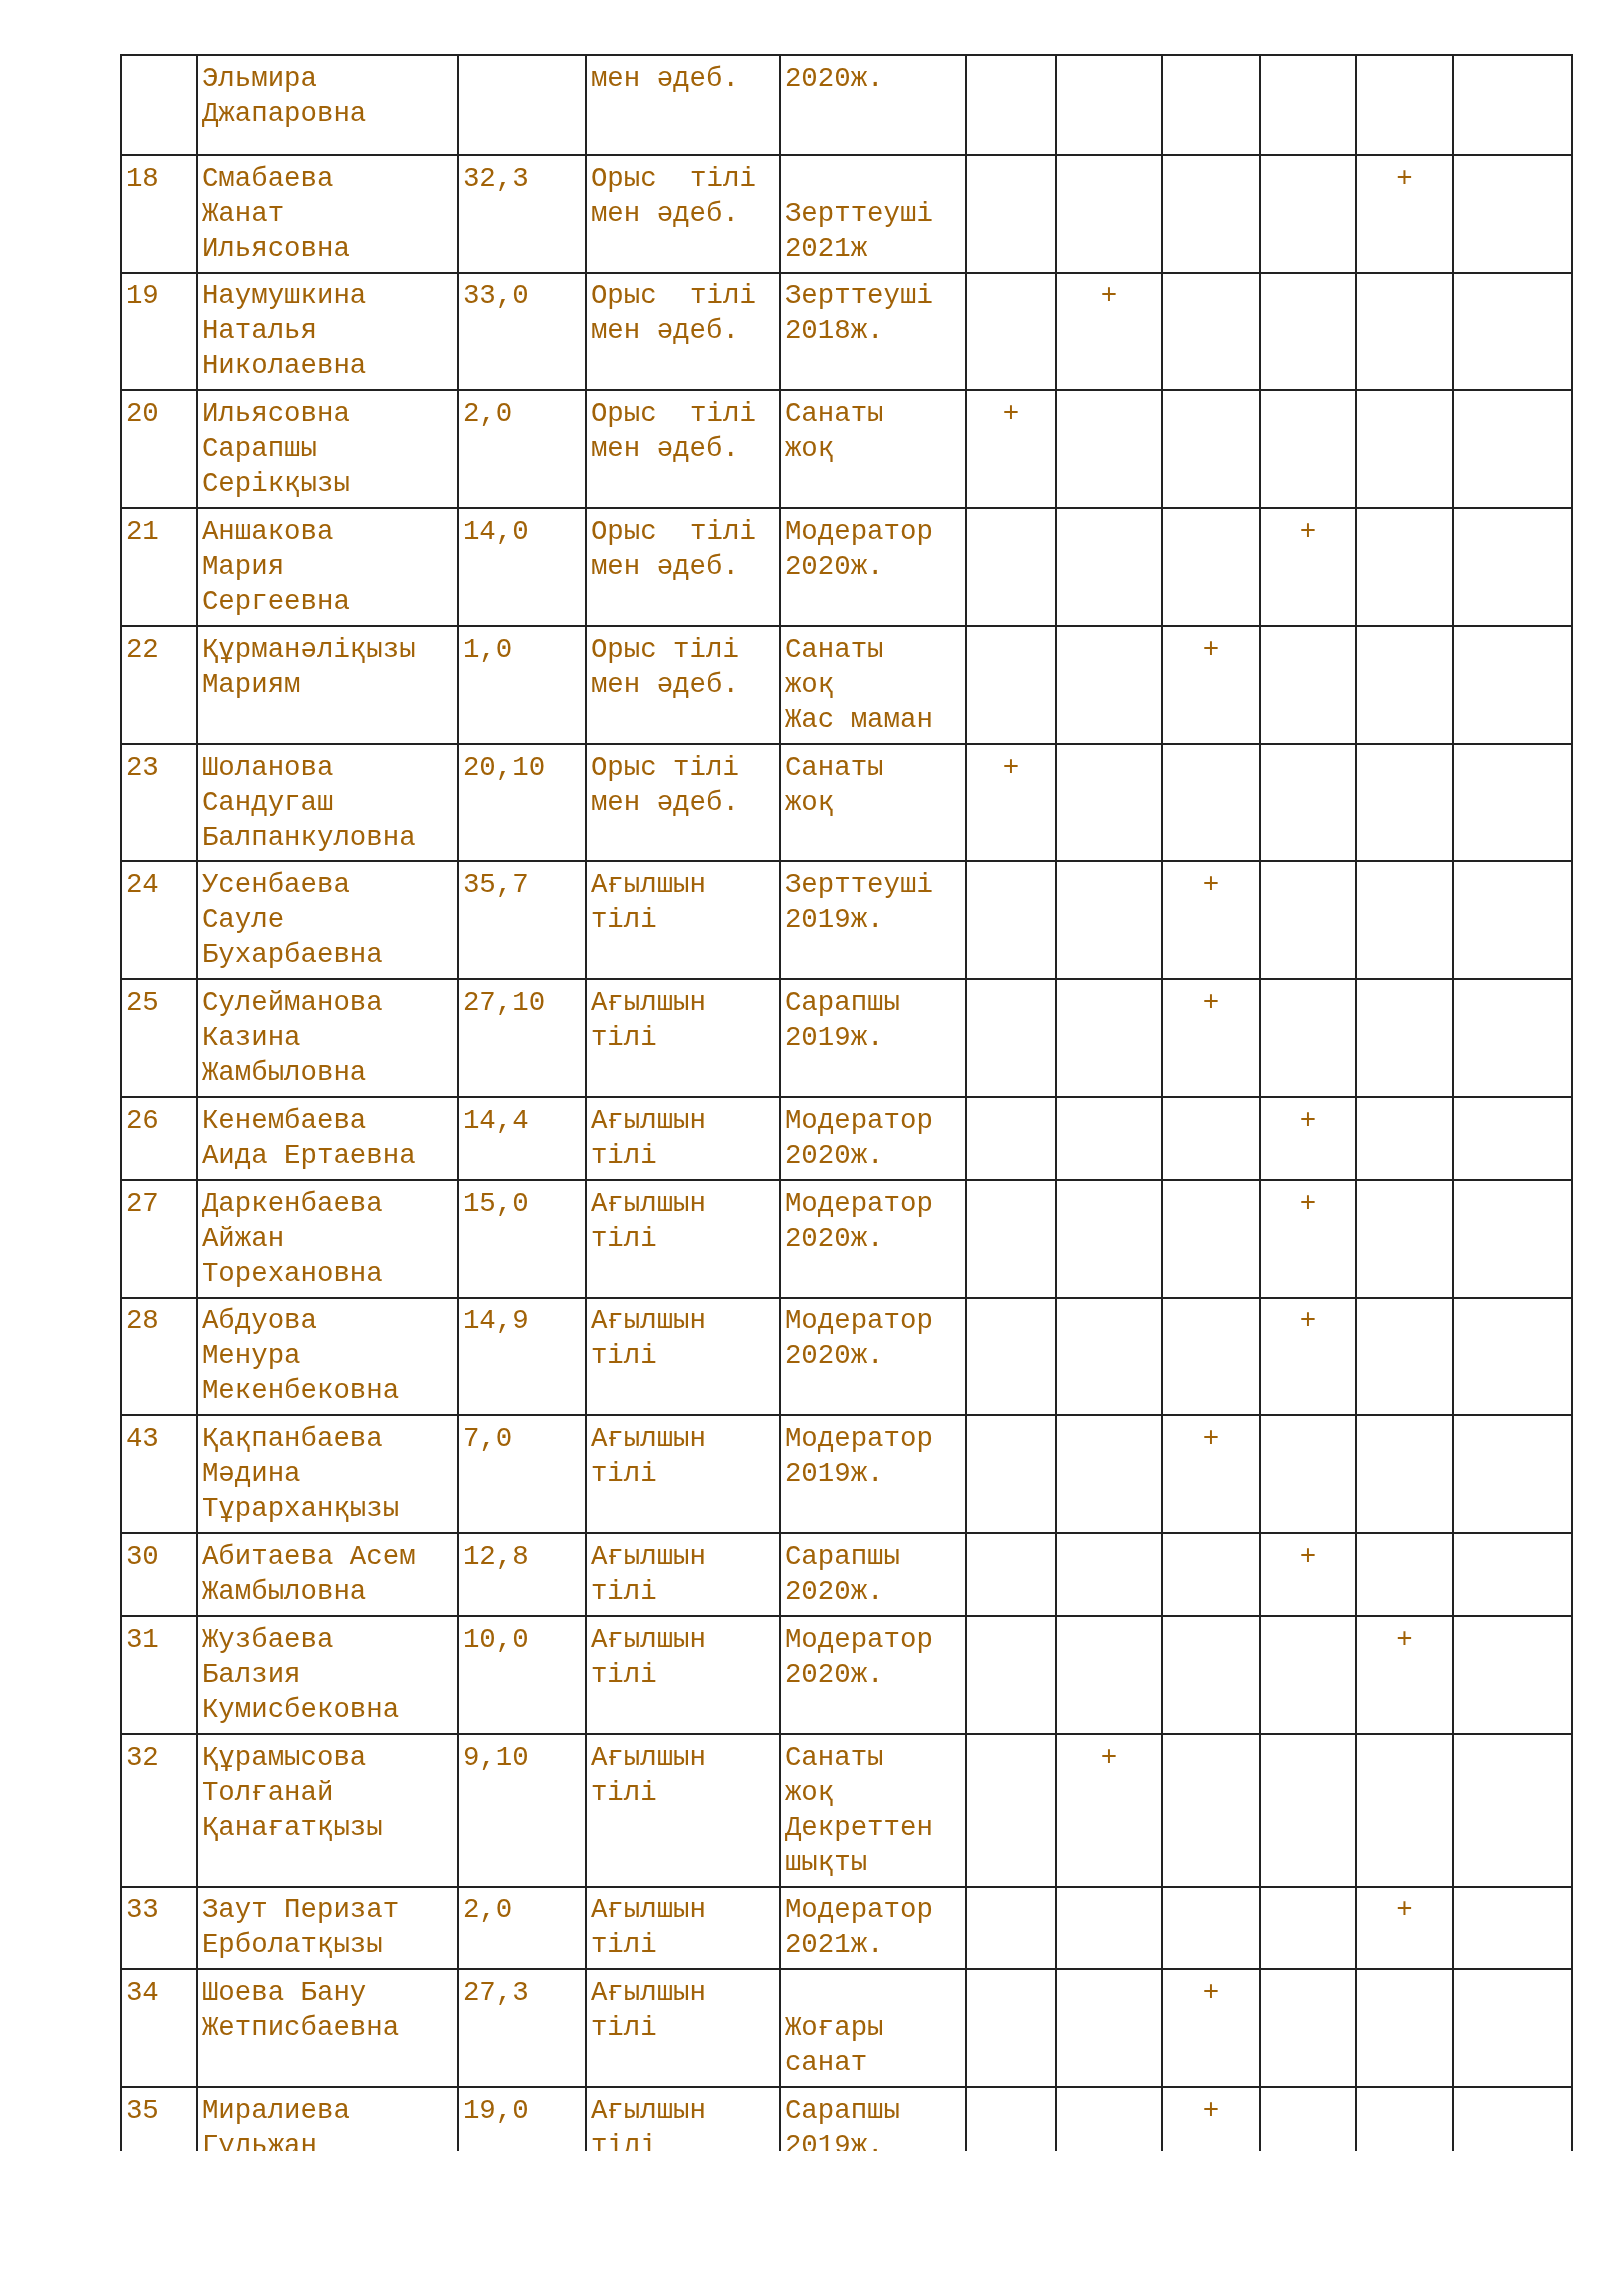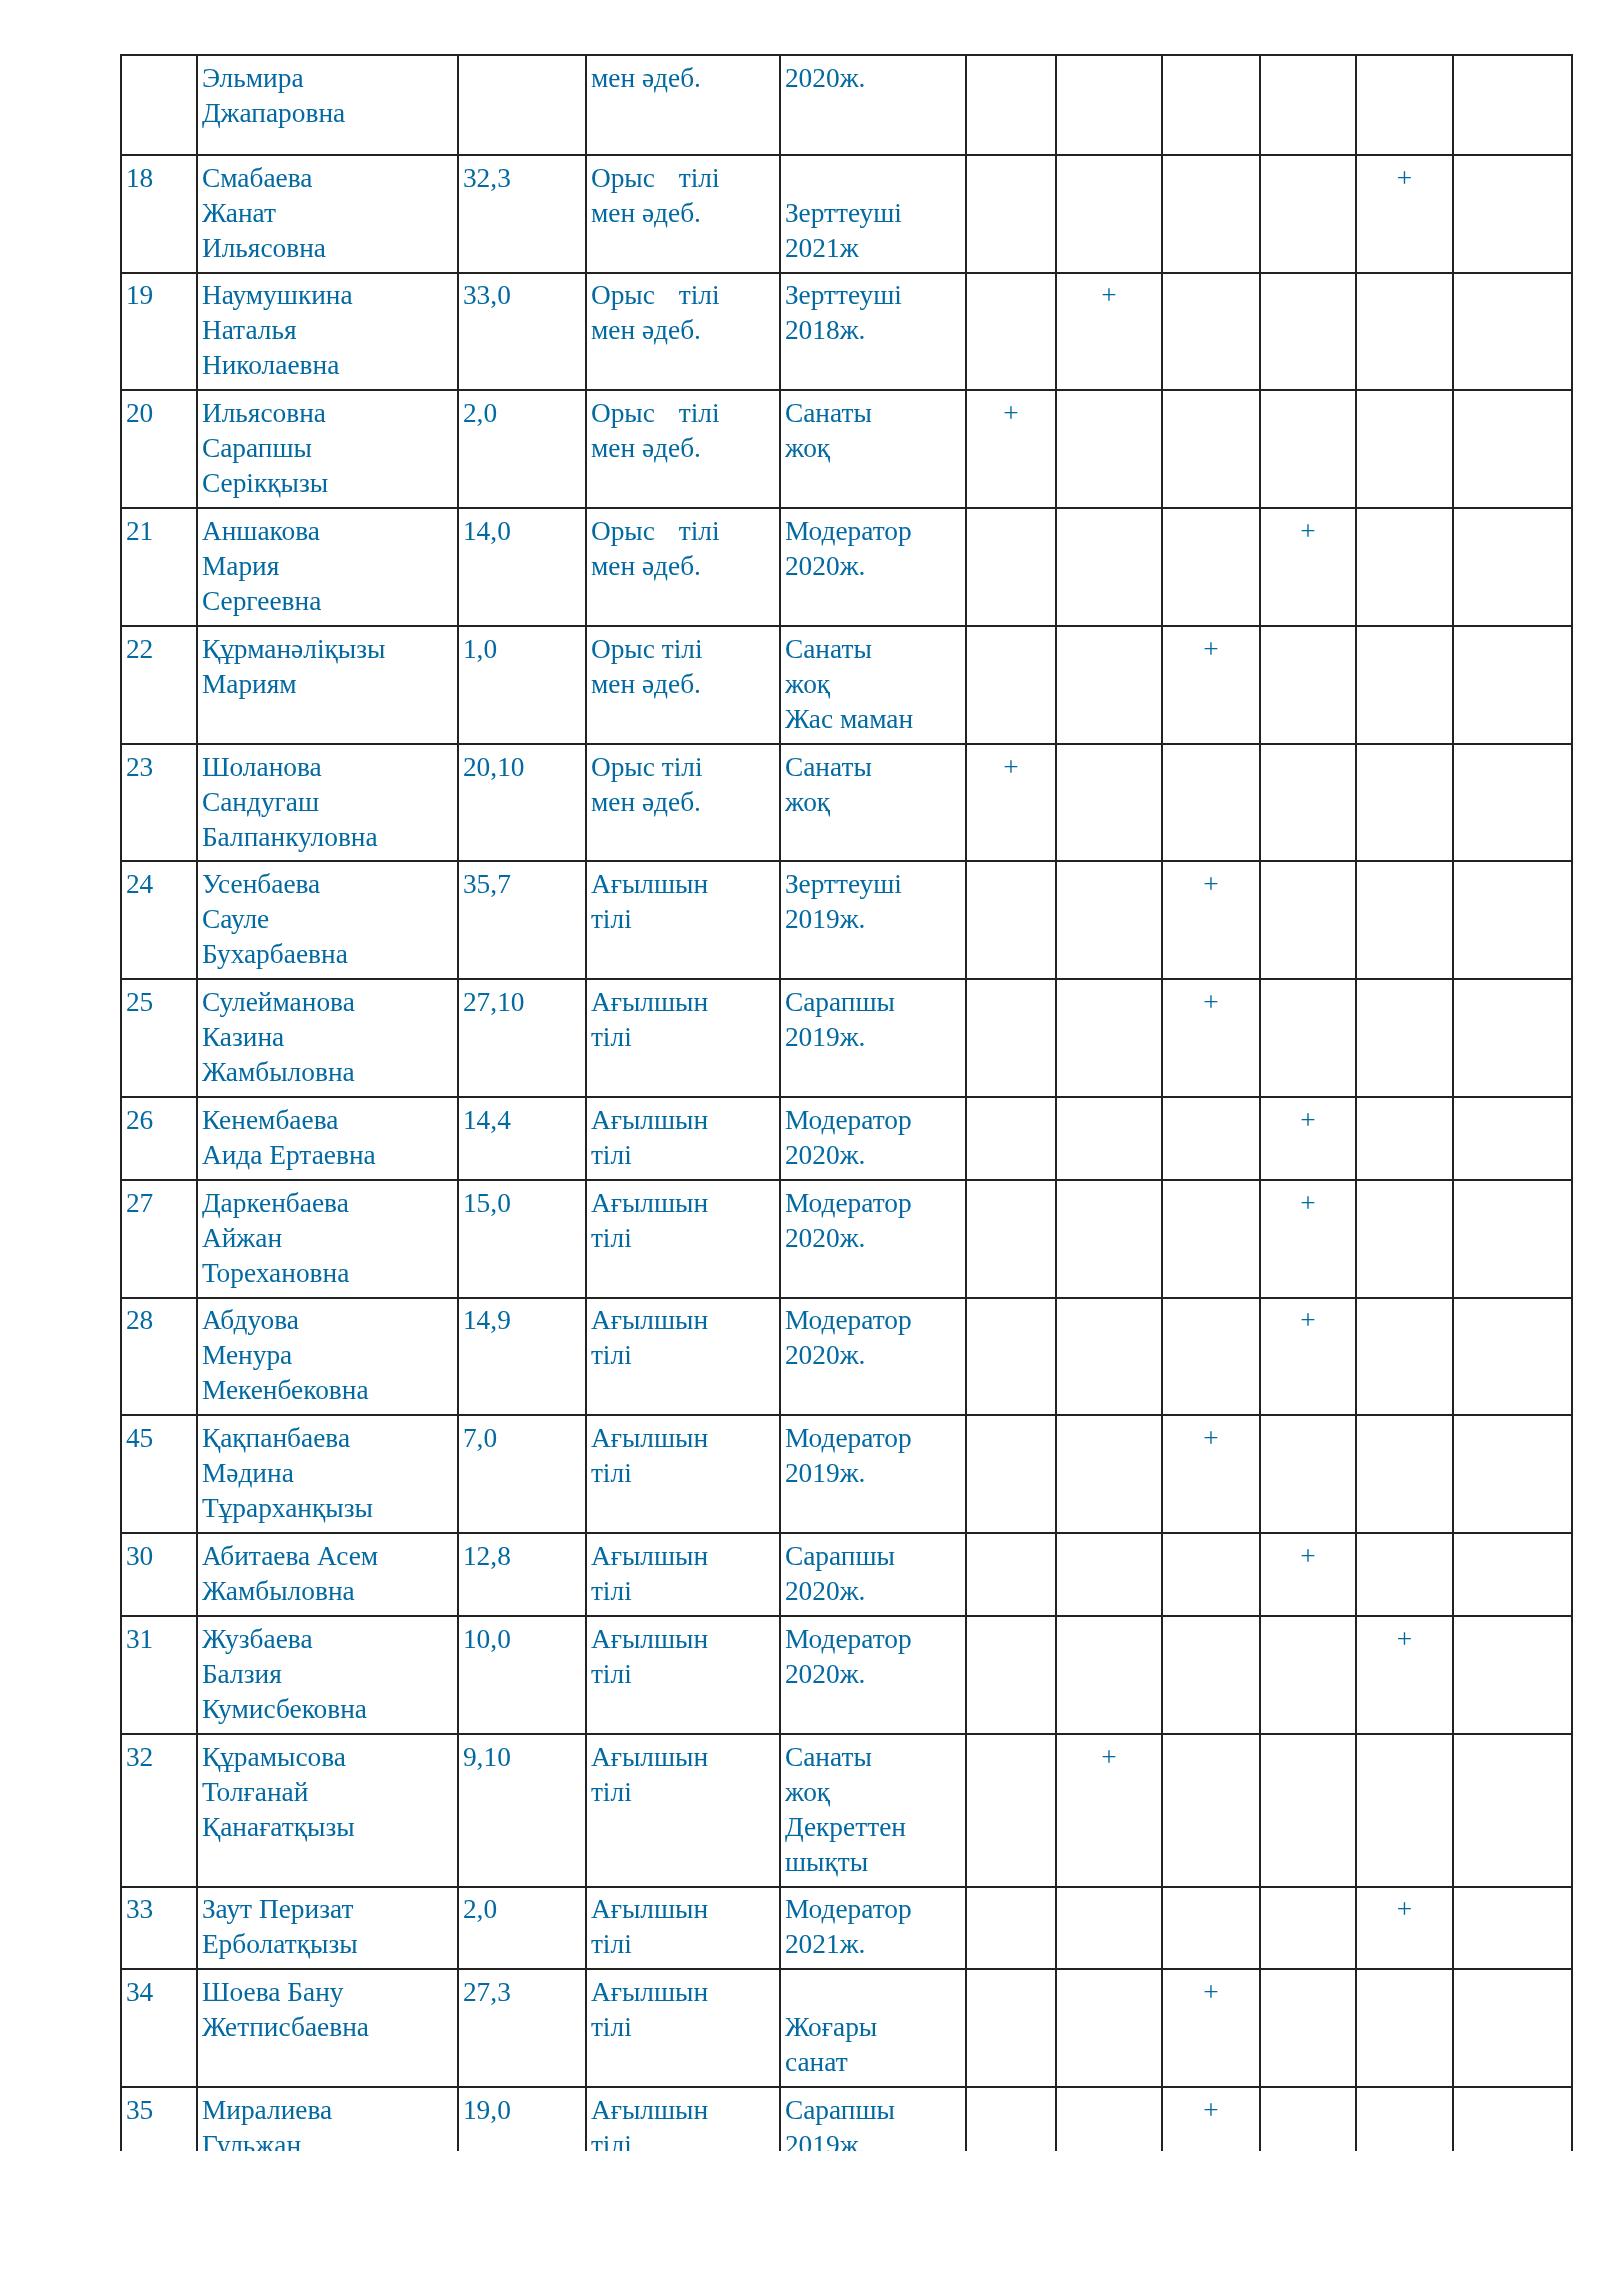--- a/index.html
+++ b/index.html
@@ -2,22 +2,22 @@
 <html><head>
 <meta charset="utf-8">
 <style>
   html, body { margin: 0; padding: 0; background: #ffffff; }
   .page {
     position: relative;
     width: 1621px;
     height: 2151px;
     background: #ffffff;
     overflow: hidden;
-    font-family: Liberation Serif, serif;
-    color: #0369a1;
+    font-family: Liberation Mono, monospace;
+    color: #a16207;
   }
   table.staff {
     position: absolute;
     left: 120px;
     top: 54px;
     width: 1452px;
     border-collapse: collapse;
     table-layout: fixed;
     font-size: 27.4px;
     line-height: 35px;
@@ -327,21 +327,21 @@
             <span class="ln">2020ж.</span>
           </td>
           <td class="mark"></td>
           <td class="mark"></td>
           <td class="mark"></td>
           <td class="mark">+</td>
           <td class="mark"></td>
           <td class="mark"></td>
         </tr>
         <tr>
-          <td class="num">45</td>
+          <td class="num">43</td>
           <td class="name">
             <span class="ln">Қақпанбаева</span>
             <span class="ln">Мәдина</span>
             <span class="ln">Тұрарханқызы</span>
           </td>
           <td class="exp">7,0</td>
           <td class="subj">
             <span class="ln">Ағылшын</span>
             <span class="ln">тілі</span>
           </td>

